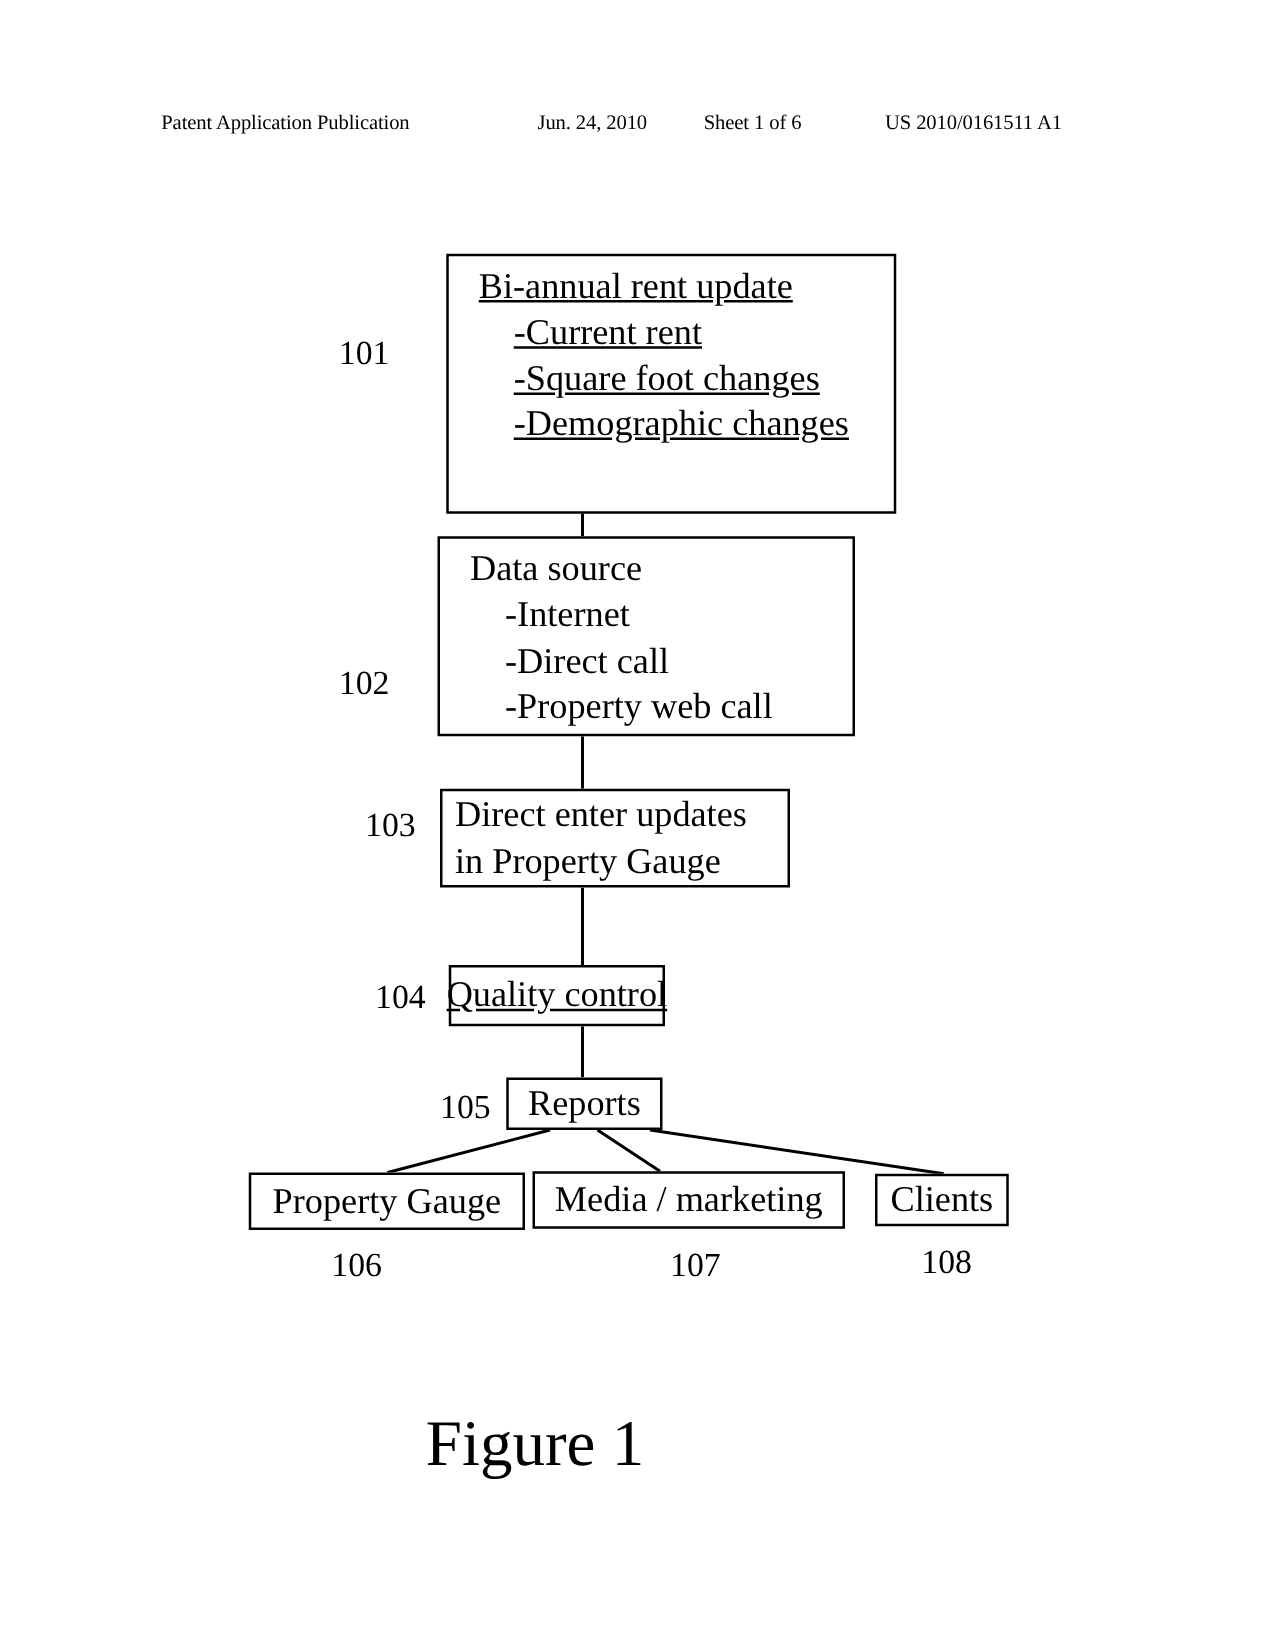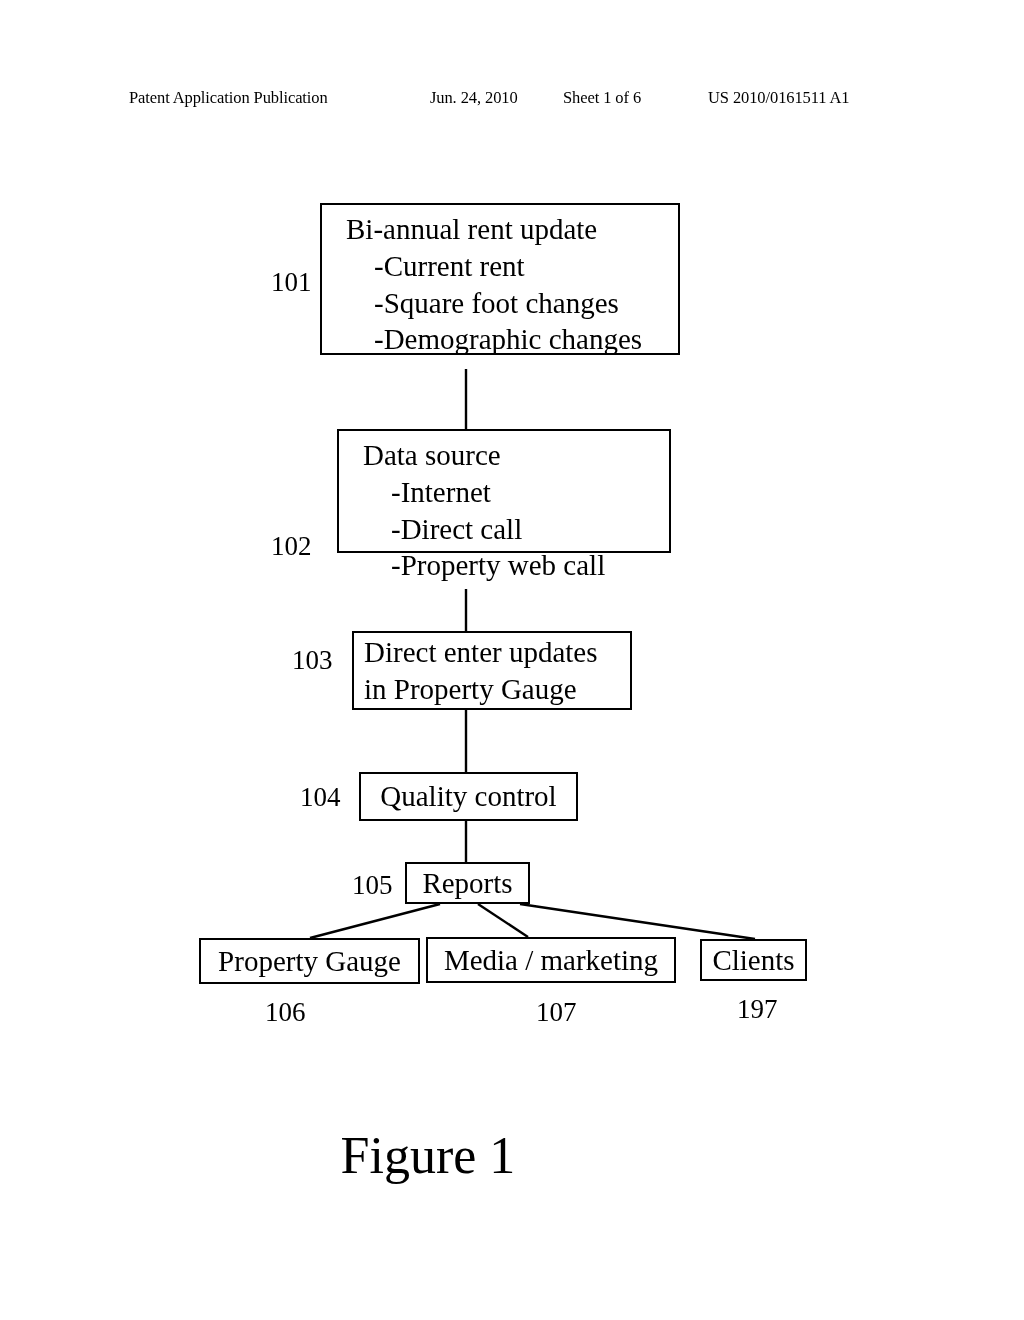--- a/index.html
+++ b/index.html
@@ -67,24 +67,24 @@
   .box.leftpadbox {
     display: flex;
     flex-direction: column;
     align-items: flex-start;
     justify-content: center;
     text-align: left;
     padding: 0 10px;
   }
 
   
-  #box-101 { left: 320px; top: 203px; width: 360px; height: 152px; }
-  #box-102 { left: 337px; top: 429px; width: 334px; height: 124px; }
+  #box-101 { left: 357px; top: 203px; width: 360px; height: 208px; text-decoration: underline; }
+  #box-102 { left: 350px; top: 429px; width: 334px; height: 160px; }
   #box-103 { left: 352px; top: 631px; width: 280px; height: 79px; }
-  #box-104 { left: 359px; top: 772px; width: 219px; height: 49px; }
+  #box-104 { left: 359px; top: 772px; width: 173px; height: 49px; text-decoration: underline; }
   #box-105 { left: 405px; top: 862px; width: 125px; height: 42px; }
   #box-106 { left: 199px; top: 938px; width: 221px; height: 46px; }
   #box-107 { left: 426px; top: 937px; width: 250px; height: 46px; }
   #box-108 { left: 700px; top: 939px; width: 107px; height: 42px; justify-content: flex-end; }
 
   
   .ref {
     position: absolute;
     font-size: 27px;
     font-family: "Liberation Serif", "DejaVu Serif", serif;
@@ -188,17 +188,17 @@
   <div class="ref" id="ref-106">106</div>
 
   <div class="box centerbox" id="box-107">
     <span class="ln">Media / marketing</span>
   </div>
   <div class="ref" id="ref-107">107</div>
 
   <div class="box centerbox" id="box-108">
     <span class="ln">Clients</span>
   </div>
-  <div class="ref" id="ref-108">197</div>
+  <div class="ref" id="ref-108">108</div>
 
   <div id="caption">Figure 1</div>
 
 </div>
 
 </body></html>

